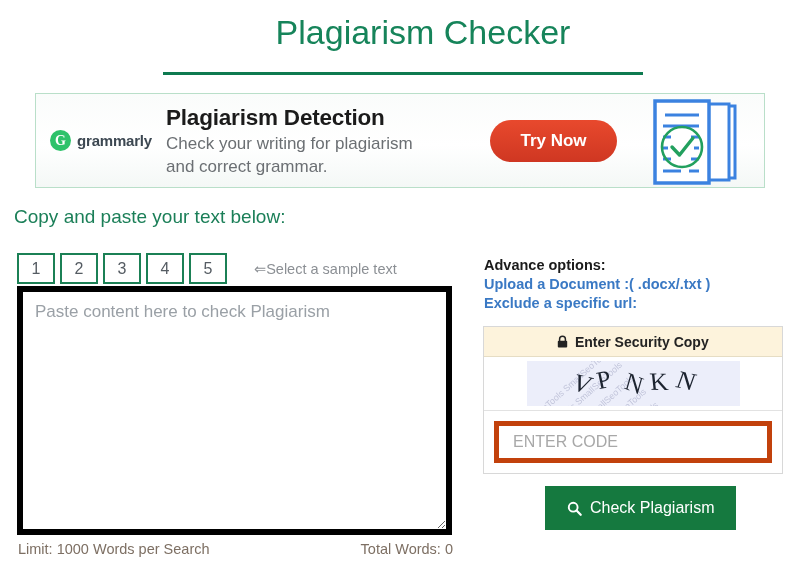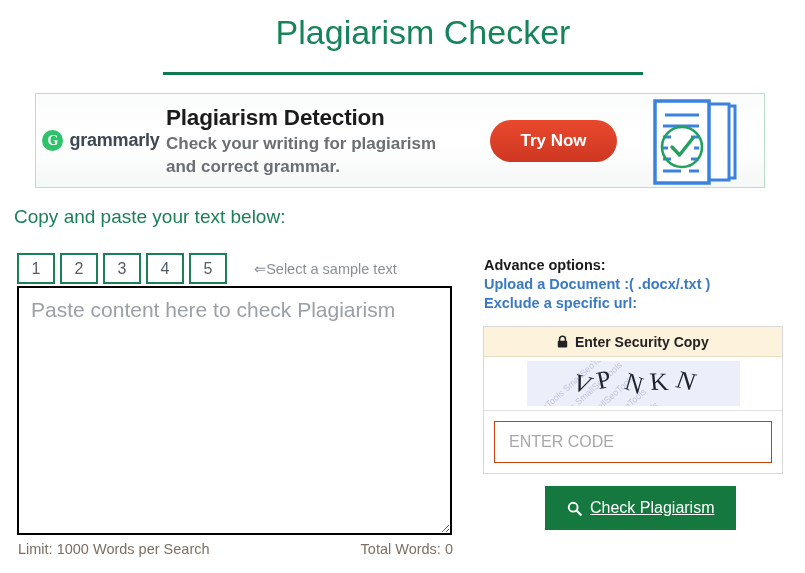--- a/index.html
+++ b/index.html
@@ -69,39 +69,39 @@
     position: absolute;
     left: 0; right: 0; top: 0; bottom: 0;
     color: #ffffff;
     font-size: 14px;
     font-weight: 700;
     line-height: 21px;
     text-align: center;
     font-family: "Liberation Serif", serif;
   }
   .g-word {
-    font-size: 18px;
+    font-size: 15px;
     font-weight: 700;
     color: #3d4852;
     letter-spacing: -0.2px;
   }
   .ad-copy { flex: none; width: 300px; }
   .ad-head {
     font-size: 22.5px;
     font-weight: 700;
     color: #1b1b1b;
     line-height: 27px;
     letter-spacing: -0.2px;
     margin-bottom: 1px;
   }
   .ad-sub {
     font-size: 17px;
     color: #6b6f73;
     line-height: 23px;
-    font-weight: 700;
+    font-weight: 400;
   }
   .ad-cta-wrap {
     flex: none;
     width: 175px;
     display: flex;
     justify-content: center;
   }
   .try-now {
     background: linear-gradient(180deg, #e8492d 0%, #cf3722 100%);
     color: #ffffff;
@@ -159,24 +159,24 @@
     white-space: nowrap;
   }
 
   
   .text-input {
     position: absolute;
     left: 17px;
     top: 286px;
     width: 435px;
     height: 249px;
-    border: 2px solid #000000;
+    border: 6px solid #000000;
     box-sizing: border-box;
     font-family: "Liberation Sans", sans-serif;
-    font-size: 21px;
+    font-size: 17px;
     color: #444;
     padding: 10px 12px;
     resize: both;
     outline: none;
     background: #fff;
   }
   .text-input::placeholder { color: #9aa0a6; }
 
   .foot-row {
     position: absolute;
@@ -282,21 +282,21 @@
   .cc5 { transform: rotate(12deg) skewX(-8deg); margin: 0 0 6px 0; }
 
   .code-row {
     padding: 10px;
     background: #fff;
   }
   .code-input {
     width: 100%;
     height: 42px;
     box-sizing: border-box;
-    border: 1px solid #c2410c;
+    border: 5px solid #c2410c;
     font-size: 16px;
     color: #333;
     padding: 0 14px;
     font-family: "Liberation Sans", sans-serif;
     outline: none;
   }
   .code-input::placeholder { color: #a8a8a8; }
 
   .check-btn {
     position: absolute;
@@ -305,21 +305,20 @@
     background: #15793f;
     color: #ffffff;
     border: none;
     font-size: 16px;
     font-family: "Liberation Sans", sans-serif;
     padding: 13px 22px;
     cursor: pointer;
     display: flex;
     align-items: center;
     gap: 8px;
-    text-decoration: underline;
   }
 </style>
 </head>
 <body>
 
 <h1 class="page-title">Plagiarism Checker</h1>
 <div class="title-rule"></div>
 
 <div class="ad-banner">
 

